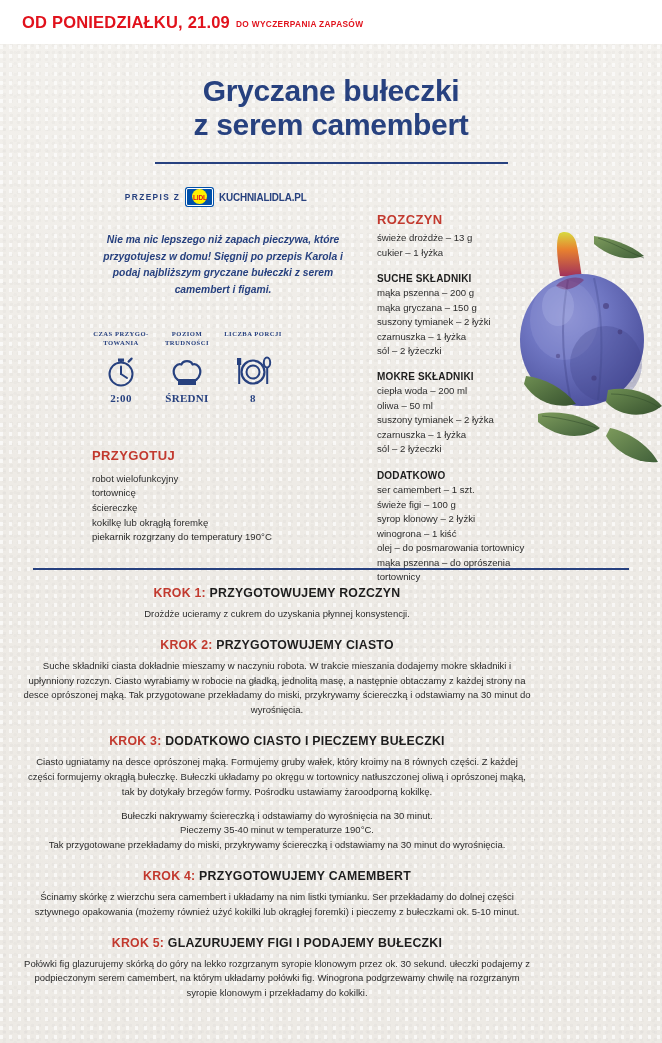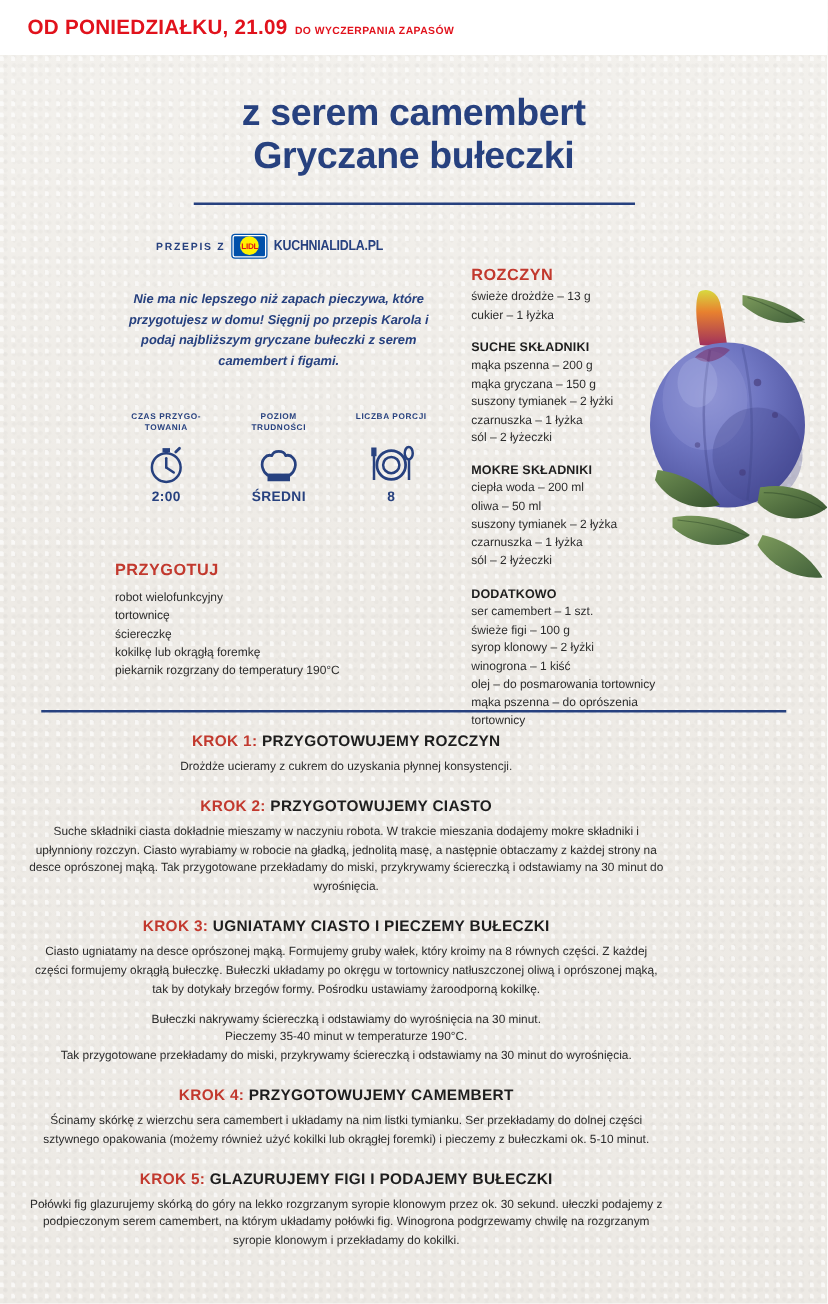--- a/index.html
+++ b/index.html
@@ -144,22 +144,21 @@
     font-size: 10.3px;
     font-style: italic;
     font-weight: bold;
     line-height: 1.62;
   }
 
   
   .info-row {
     margin-top: 30px;
     display: flex;
-    justify-content: center;
-    gap: 24px;
+    font-family: Liberation Serif, serif;
   }
   .info-item { width: 66px; text-align: center; }
   .info-cap {
     color: #27417f;
     font-size: 6.6px;
     font-weight: bold;
     letter-spacing: .5px;
     line-height: 1.45;
     min-height: 20px;
   }
@@ -280,22 +279,22 @@
 
 <div class="page">
 
   <div class="header-bar">
     <span class="header-date">OD PONIEDZIAŁKU, 21.09</span>
     <span class="header-sub">DO WYCZERPANIA ZAPASÓW</span>
   </div>
 
   <div class="title-wrap">
     <div class="recipe-title">
+      <div>Gryczane bułeczki</div>
       <div>z serem camembert</div>
-      <div>Gryczane bułeczki</div>
     </div>
     <div class="title-rule"></div>
   </div>
 
   <div class="left-col">
 
     <div class="przepis-row">
       <span class="przepis-label">PRZEPIS Z</span>
       <span class="lidl-logo">
         <span class="dot"></span>
@@ -484,21 +483,21 @@
         <span class="step-title">PRZYGOTOWUJEMY CIASTO</span>
       </div>
       <div class="step-body">
         <p>Suche składniki ciasta dokładnie mieszamy w naczyniu robota. W trakcie mieszania dodajemy mokre składniki i upłynniony rozczyn. Ciasto wyrabiamy w robocie na gładką, jednolitą masę, a następnie obtaczamy z każdej strony na desce oprószonej mąką. Tak przygotowane przekładamy do miski, przykrywamy ściereczką i odstawiamy na 30 minut do wyrośnięcia.</p>
       </div>
     </div>
 
     <div class="step">
       <div class="step-head">
         <span class="step-num">KROK 3:</span>
-        <span class="step-title">UGNIATAMY CIASTO I PIECZEMY BUŁECZKI</span>
+        <span class="step-title">DODATKOWO CIASTO I PIECZEMY BUŁECZKI</span>
       </div>
       <div class="step-body">
         <p>Ciasto ugniatamy na desce oprószonej mąką. Formujemy gruby wałek, który kroimy na 8 równych części. Z każdej części formujemy okrągłą bułeczkę. Bułeczki układamy po okręgu w tortownicy natłuszczonej oliwą i oprószonej mąką, tak by dotykały brzegów formy. Pośrodku ustawiamy żaroodporną kokilkę.</p>
         <p class="spaced" style="white-space:pre-line">Bułeczki nakrywamy ściereczką i odstawiamy do wyrośnięcia na 30 minut.
 Pieczemy 35-40 minut w temperaturze 190°C.
 Tak przygotowane przekładamy do miski, przykrywamy ściereczką i odstawiamy na 30 minut do wyrośnięcia.</p>
       </div>
     </div>
 
     <div class="step">

